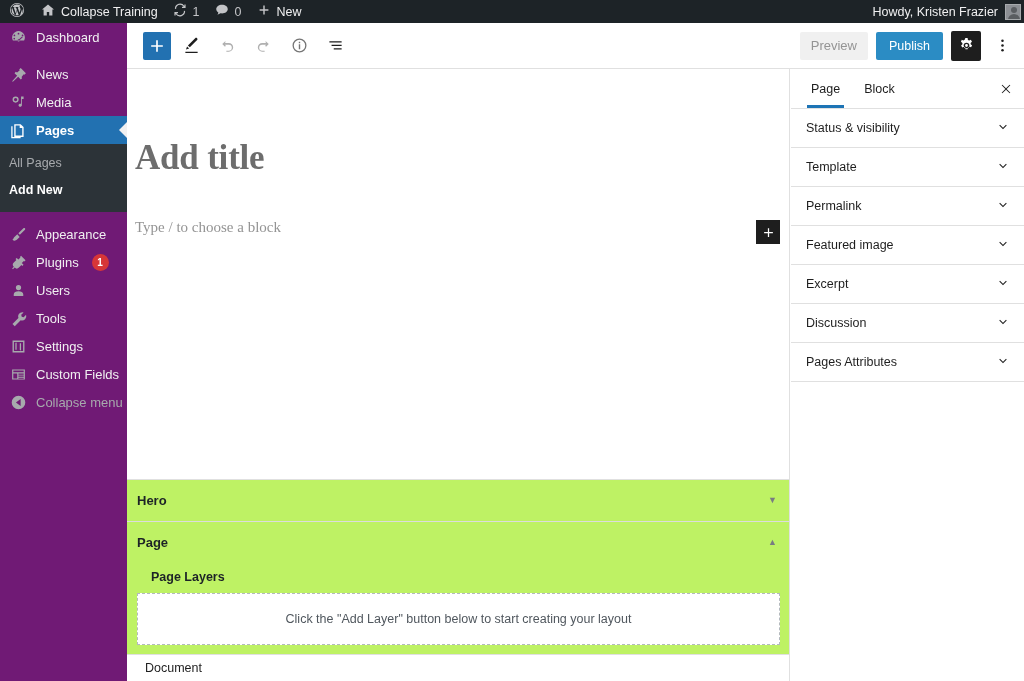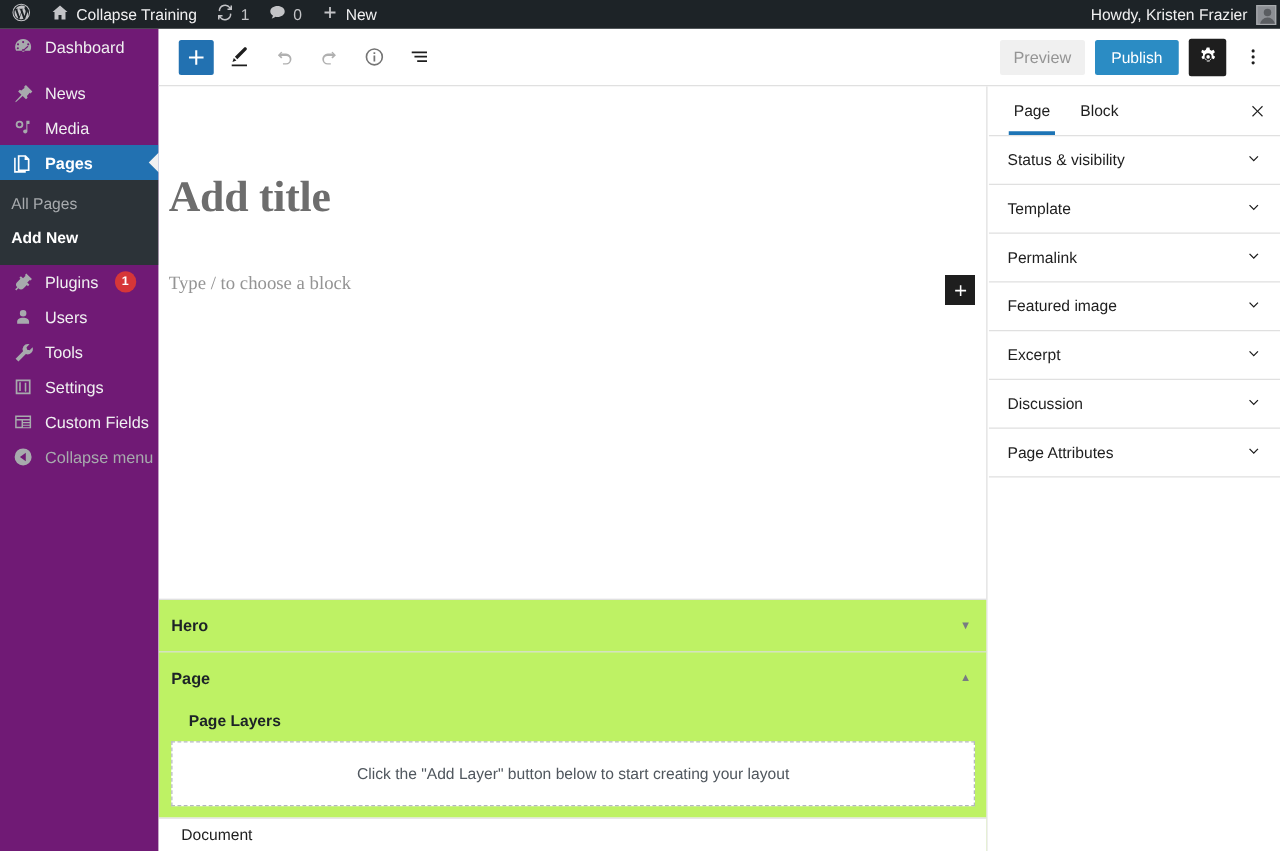--- a/index.html
+++ b/index.html
@@ -357,20 +357,28 @@
         </svg>
     </span>
     <span class="mi-label">Pages</span>
   </div>
 
   <div id="submenu">
     <span class="submenu-item">All Pages</span>
     <span class="submenu-item current">Add New</span>
   </div>
 
+  <div class="menu-item sep-top">
+    <span class="mi-icon">
+      <svg viewBox="0 0 20 20">
+          <path d="M17.6 2.6c-.5-.5-1.3-.5-1.8 0l-6 6 1.8 1.8 6-6c.5-.5.5-1.3 0-1.8zM8.6 9.7 5.2 13c-.8.8-1 2.4-2.3 3.2 1.6 1.7 4 1.2 5.1.1l3.4-3.4-2.8-3.2z"></path>
+        </svg>
+    </span>
+    <span class="mi-label">Appearance</span>
+  </div>
 
   <div class="menu-item">
     <span class="mi-icon">
       <svg viewBox="0 0 20 20">
           <path d="M13.1 2.2 11.7 3.6l.6.6-2.4 2.4-2-2-1.4 1.4 1 1-3 3a3.5 3.5 0 0 0 0 5l-2 2 1 1 2-2a3.5 3.5 0 0 0 5 0l3-3 1 1 1.4-1.4-2-2 2.4-2.4.6.6 1.4-1.4-4.2-4.2z"></path>
         </svg>
     </span>
     <span class="mi-label">Plugins</span>
     <span class="badge">1</span>
   </div>
@@ -570,21 +578,21 @@
       </div>
       <div class="s-panel">
         <span>Discussion</span>
         <span class="chev">
           <svg viewBox="0 0 24 24">
               <path d="M12 15.3 6.4 9.7l1.1-1.1 4.5 4.5 4.5-4.5 1.1 1.1z"></path>
             </svg>
         </span>
       </div>
       <div class="s-panel">
-        <span>Page Attributes</span>
+        <span>Pages Attributes</span>
         <span class="chev">
           <svg viewBox="0 0 24 24">
               <path d="M12 15.3 6.4 9.7l1.1-1.1 4.5 4.5 4.5-4.5 1.1 1.1z"></path>
             </svg>
         </span>
       </div>
     </div>
 
   </div>
 </div>

